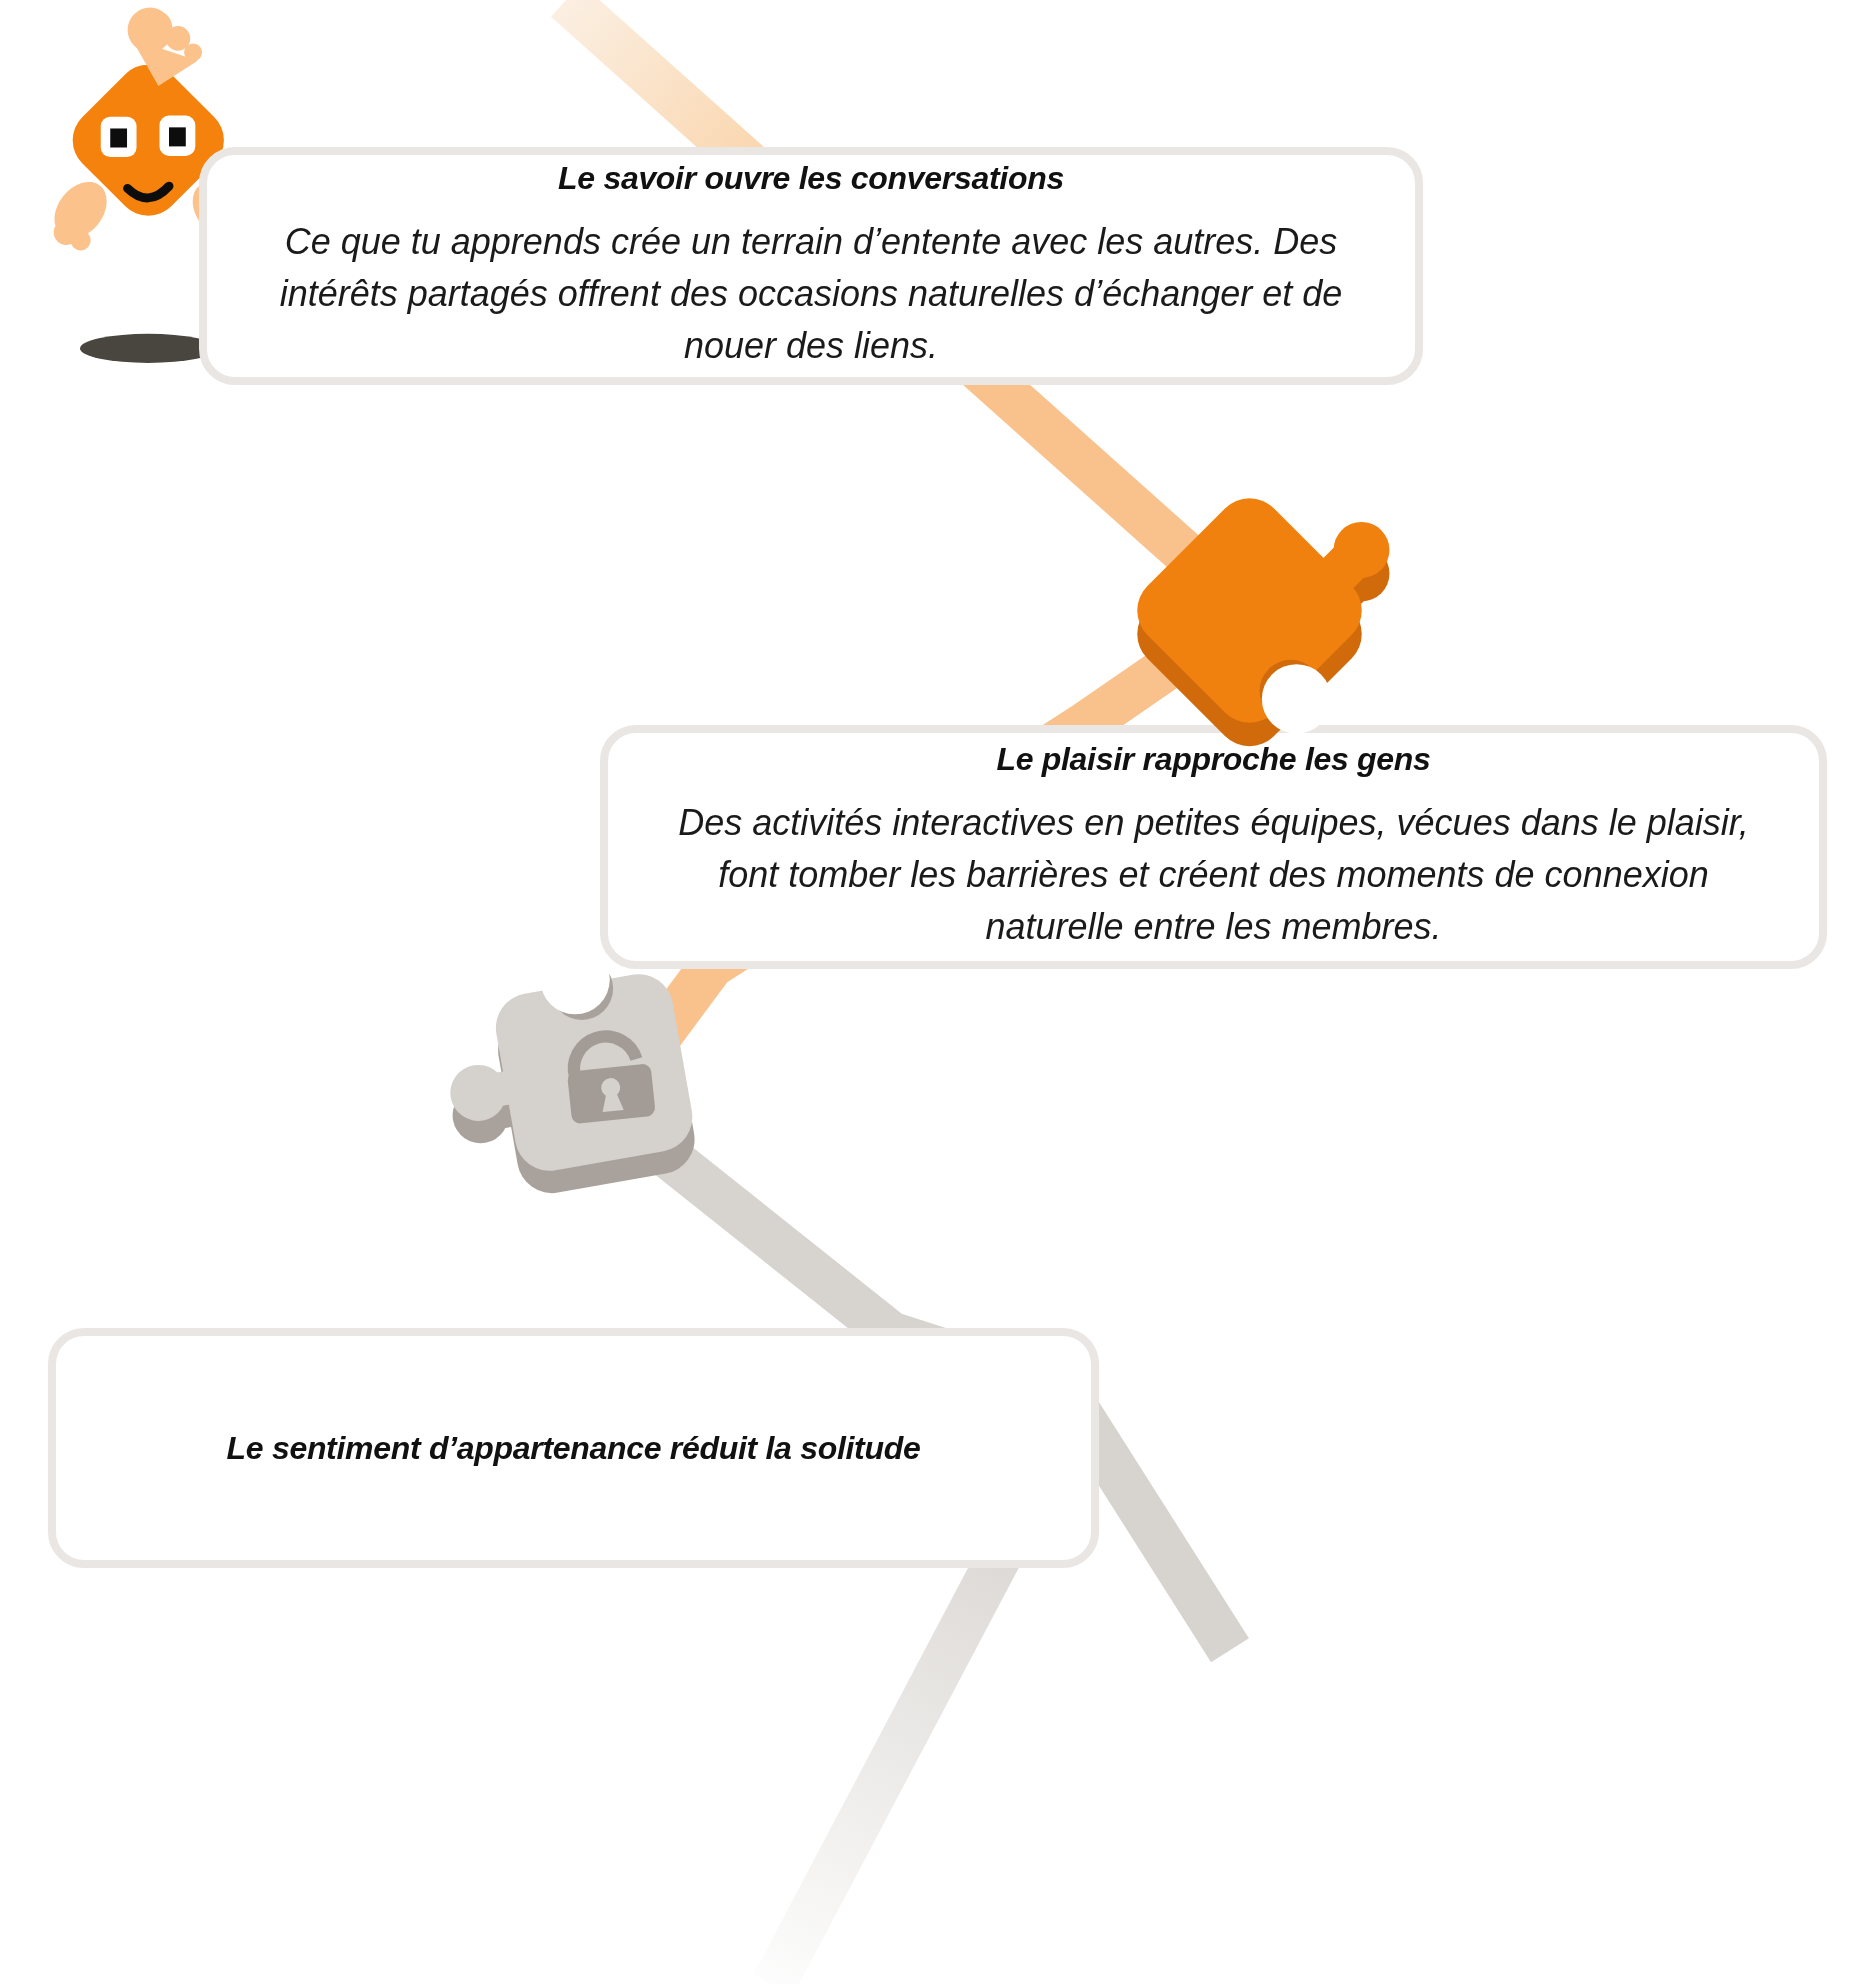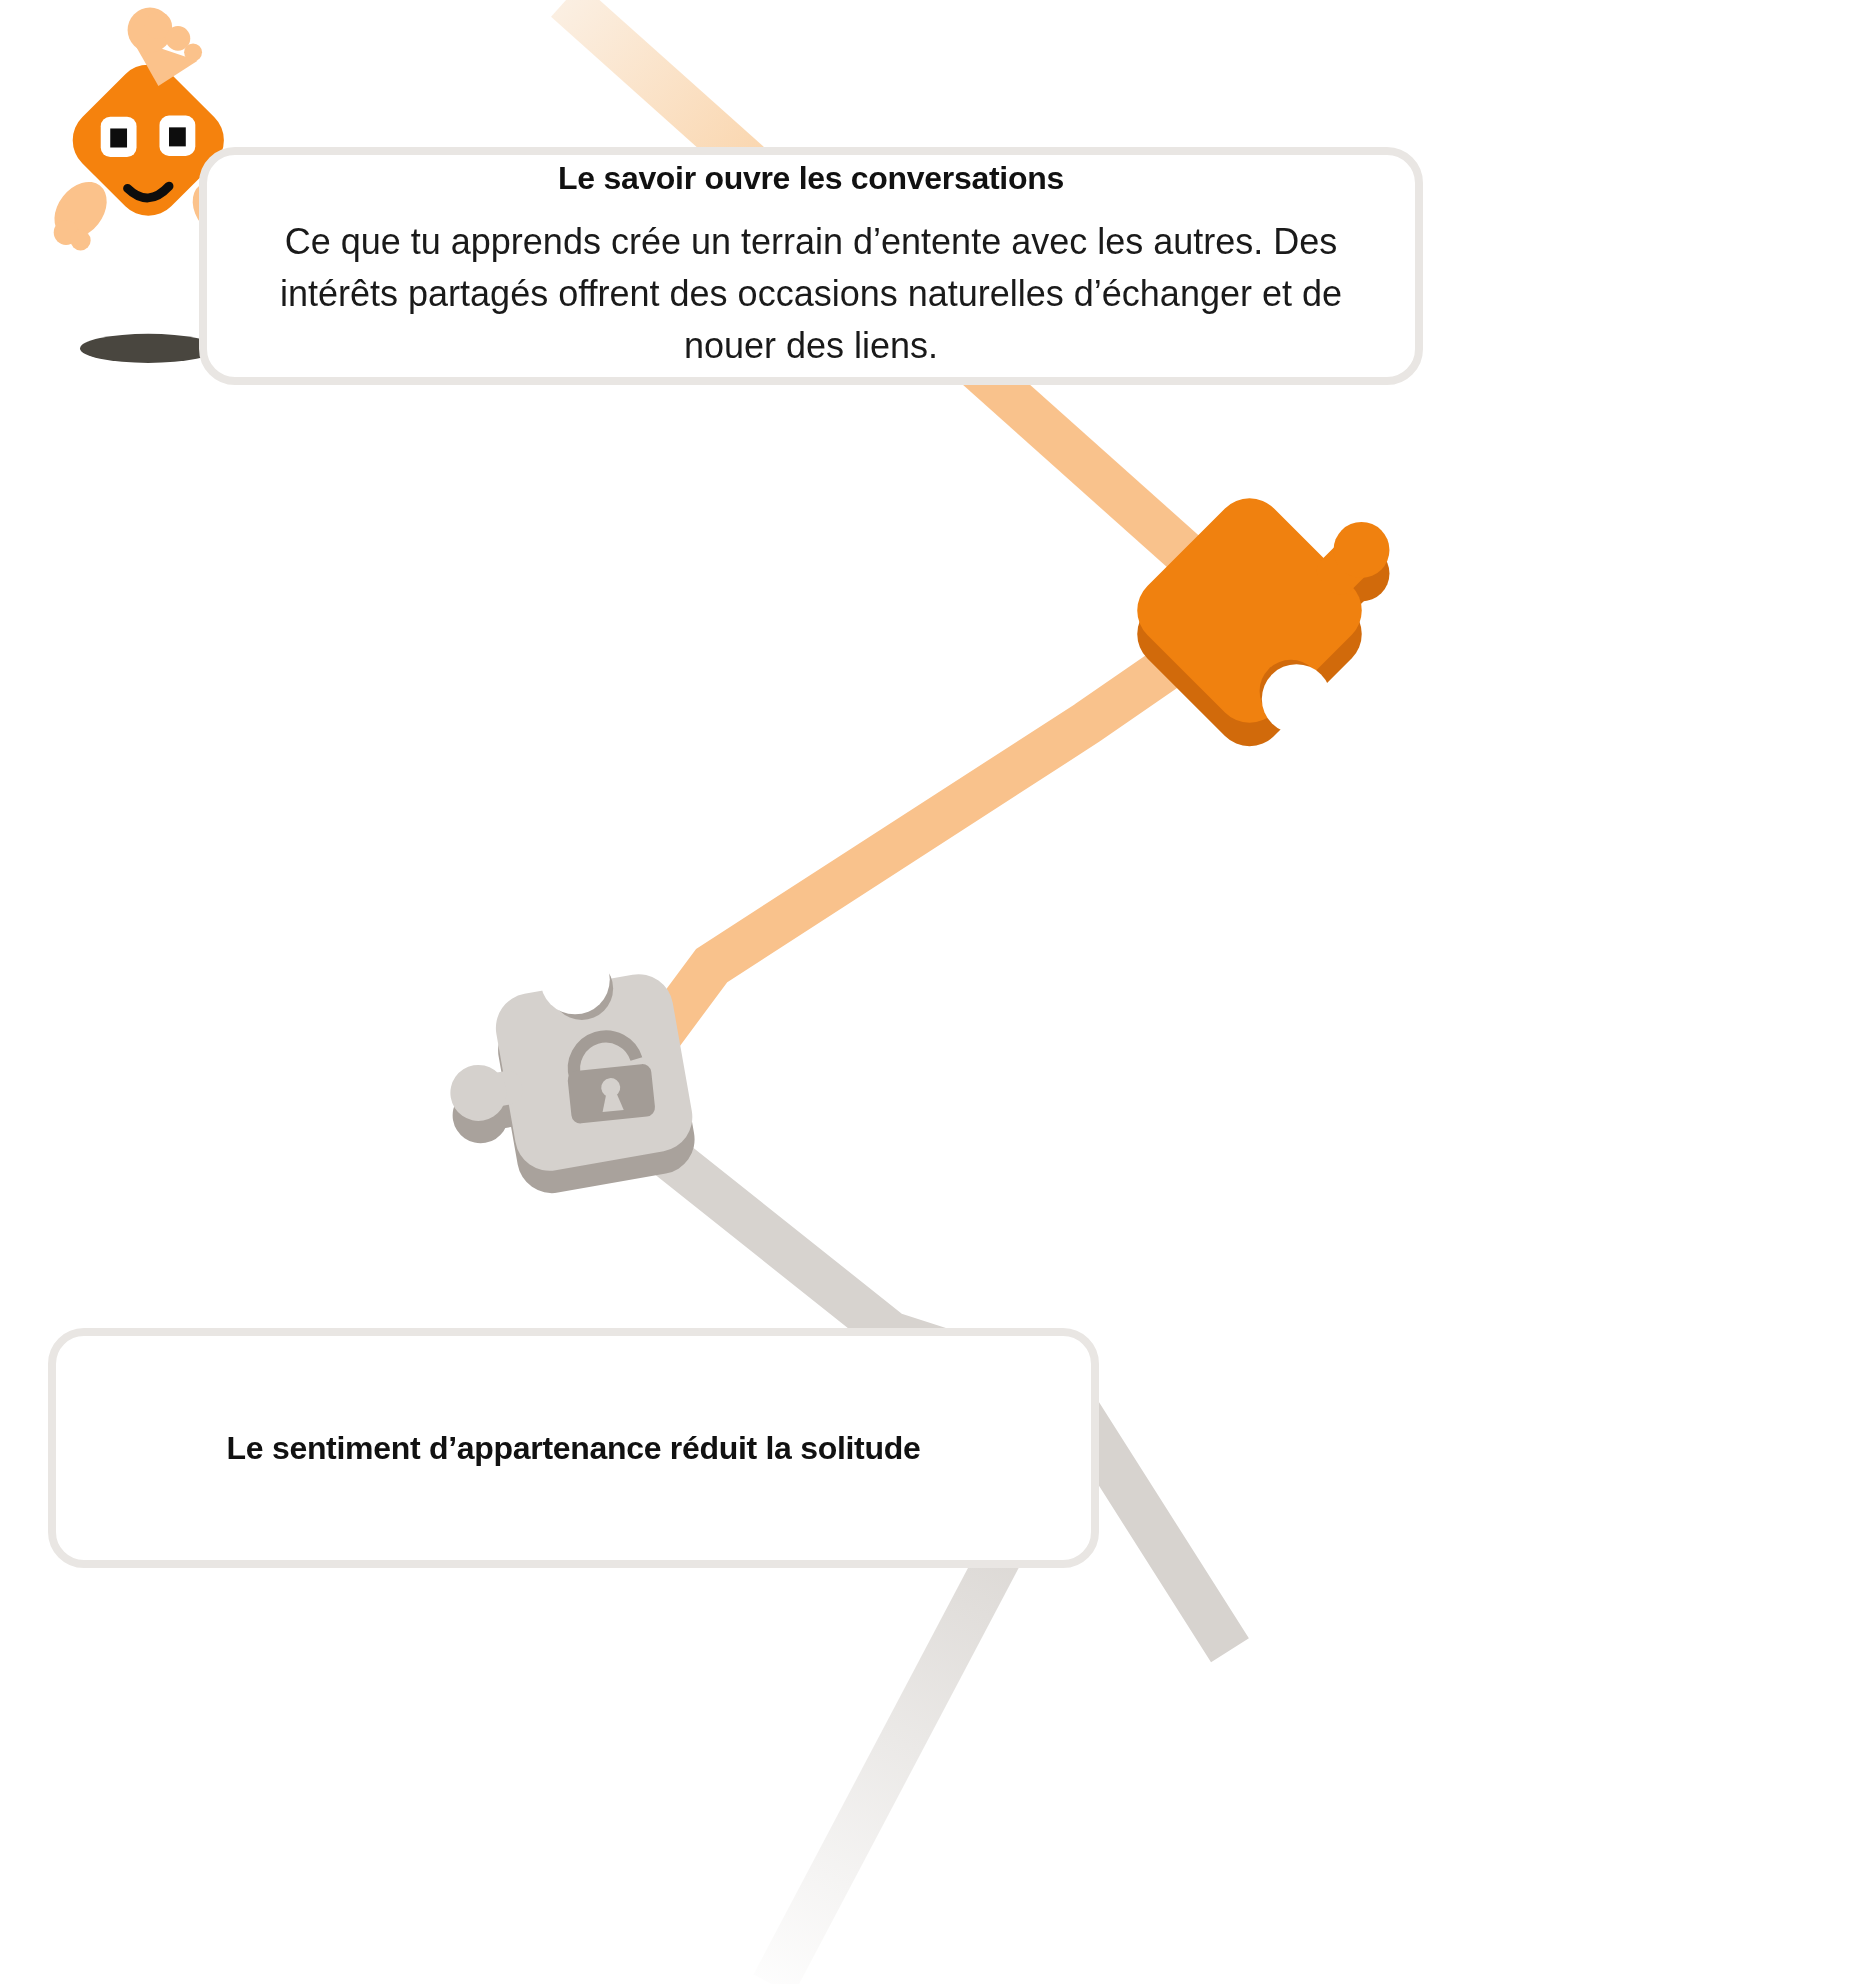--- a/index.html
+++ b/index.html
@@ -12,20 +12,21 @@
     width: 1871px;
     height: 1985px;
     overflow: hidden;
     position: relative;
   }
   .canvas {
     position: absolute;
     inset: 0;
     width: 1871px;
     height: 1985px;
+    font-style: italic;
   }
   svg { overflow: visible; display: block; }
   .path-layer {
     position: absolute;
     left: 0; top: 0;
     width: 1871px;
     height: 1985px;
   }
   .card {
     position: absolute;
@@ -91,20 +92,24 @@
     <path d="M 2230 1090 L 1940 1290 L 1270 1723 L 1135 1905" stroke="#F9C28C" stroke-width="80" fill="none"></path>
 
     <path d="M 1100 1990 L 1590 2380 L 1900 2480 L 2195 2945" stroke="#D7D3CF" stroke-width="80" fill="none"></path>
   </svg>
 
   <section class="card card1">
     <h2>Le savoir ouvre les conversations</h2>
     <p>Ce que tu apprends crée un terrain d’entente avec les autres. Des intérêts partagés offrent des occasions naturelles d’échanger et de nouer des liens.</p>
   </section>
 
+  <section class="card card2">
+    <h2>Le plaisir rapproche les gens</h2>
+    <p>Des activités interactives en petites équipes, vécues dans le plaisir, font tomber les barrières et créent des moments de connexion naturelle entre les membres.</p>
+  </section>
 
   <section class="card card3">
     <h2>Le sentiment d’appartenance réduit la solitude</h2>
   </section>
 
   <svg class="node node-orange" viewBox="0 0 520 520" width="291" height="291">
 
     <g fill="#D16A0B">
       <g transform="translate(0,42)">
         <g transform="rotate(45 260 260)">

